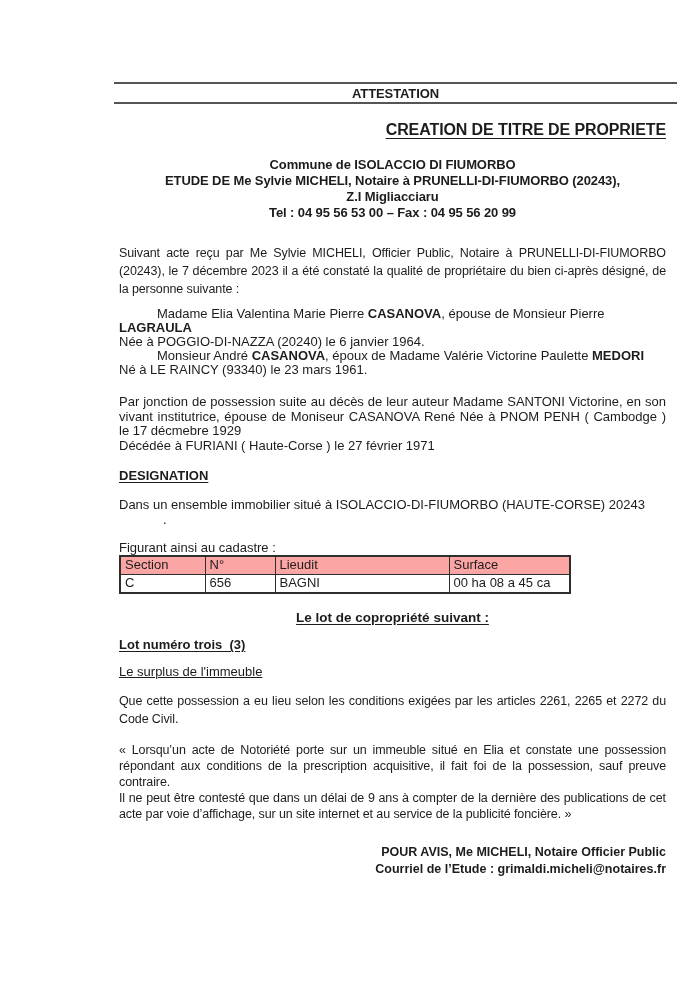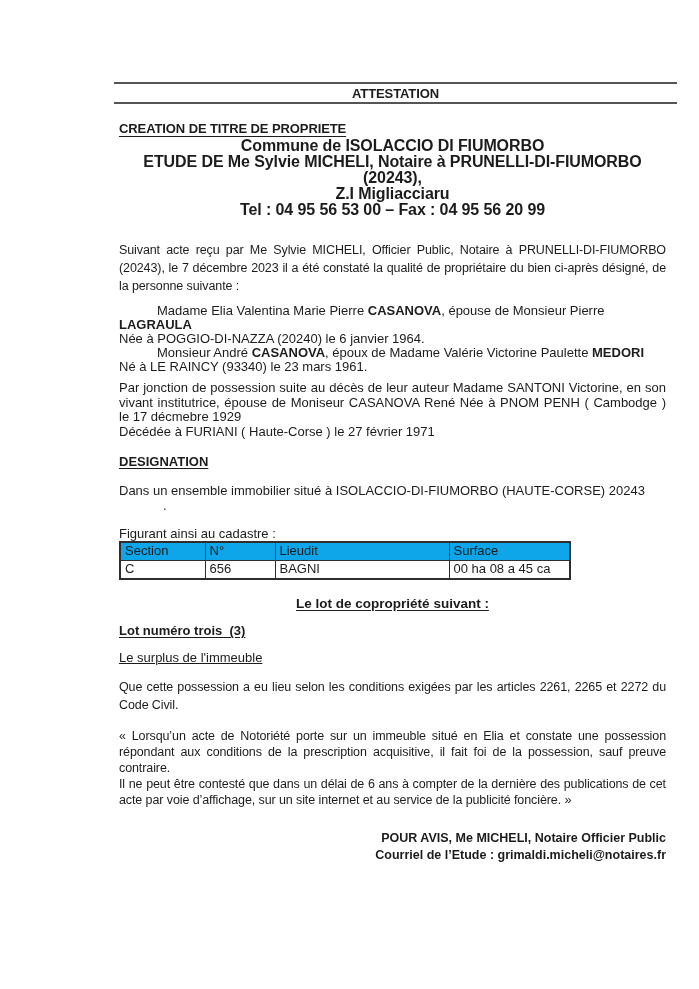--- a/index.html
+++ b/index.html
@@ -27,39 +27,39 @@
     border-top: 2px solid #555;
     border-bottom: 2px solid #555;
     text-align: center;
     font-weight: 700;
     font-size: 13px;
     line-height: 15px;
     padding: 2px 0 1px 0;
   }
   .doc-title {
     margin-top: 17px;
-    text-align: left;
+    text-align: right;
     font-weight: 700;
-    font-size: 13px;
+    font-size: 16px;
     text-decoration: underline;
     text-underline-offset: 3px;
   }
   .office {
-    margin-top: 2px;
+    margin-top: 18px;
     text-align: center;
     font-weight: 700;
-    font-size: 16px;
+    font-size: 13px;
     line-height: 16px;
   }
   .intro { margin-top: 23px; line-height: 18px; }
 
   .owners { margin-top: 9px; line-height: 14px; }
   .owner-main { text-indent: 38px; }
 
-  .possession { margin-top: 7px; line-height: 14.5px; }
+  .possession { margin-top: 18px; line-height: 14.5px; }
   .deceased  { line-height: 14.5px; }
 
   .designation { margin-top: 15px; font-weight: 700; text-decoration: underline; text-underline-offset: 2px; }
 
   .location { margin-top: 14px; }
   .loc-dot { display: inline-block; margin-left: 44px; }
 
   .cadastre-intro { margin-top: 13px; }
 
   table.cadastre {
@@ -71,21 +71,21 @@
   }
   table.cadastre th, table.cadastre td {
     border: 1px solid #2e2e2e;
     text-align: left;
     font-weight: 400;
     padding: 1px 4px 2px 4px;
     height: 17px;
     line-height: 14px;
     white-space: nowrap; overflow: hidden;
   }
-  table.cadastre thead th { background: #0ea5e9; }
+  table.cadastre thead th { background: #fca5a5; }
   .col-section { width: 85px; }
   .col-num { width: 70px; }
   .col-lieudit { width: 174px; }
   .col-surface { width: 121px; }
 
   .lot-heading { margin-top: 16px; font-size: 13.5px; text-align: center; }
   .lot-number  { margin-top: 12px; }
   .lot-desc    { margin-top: 12px; text-decoration: underline; }
 
   .conditions { margin-top: 13px; line-height: 18px; }
@@ -164,21 +164,21 @@
   <div class="lot-heading ari center bold underline">Le lot de copropriété suivant :</div>
 
   <div class="lot-number ari bold underline">Lot numéro trois&nbsp; (3)</div>
 
   <div class="lot-desc ari">Le surplus de l'immeuble</div>
 
   <p class="conditions cal just">Que cette possession a eu lieu selon les conditions exigées par les articles 2261, 2265 et 2272 du Code Civil.</p>
 
   <div class="law cal">
     <div class="just">« Lorsqu’un acte de Notoriété porte sur un immeuble situé en Elia et constate une possession répondant aux conditions de la prescription acquisitive, il fait foi de la possession, sauf preuve contraire.</div>
-    <div class="just">Il ne peut être contesté que dans un délai de 6 ans à compter de la dernière des publications de cet acte par voie d’affichage, sur un site internet et au service de la publicité foncière. »</div>
+    <div class="just">Il ne peut être contesté que dans un délai de 9 ans à compter de la dernière des publications de cet acte par voie d’affichage, sur un site internet et au service de la publicité foncière. »</div>
   </div>
 
   <div class="sig">
     <div>POUR AVIS, Me MICHELI, Notaire Officier Public</div>
     <div>Courriel de l’Etude : grimaldi.micheli@notaires.fr</div>
   </div>
 
 </div>
 
 </body></html>

